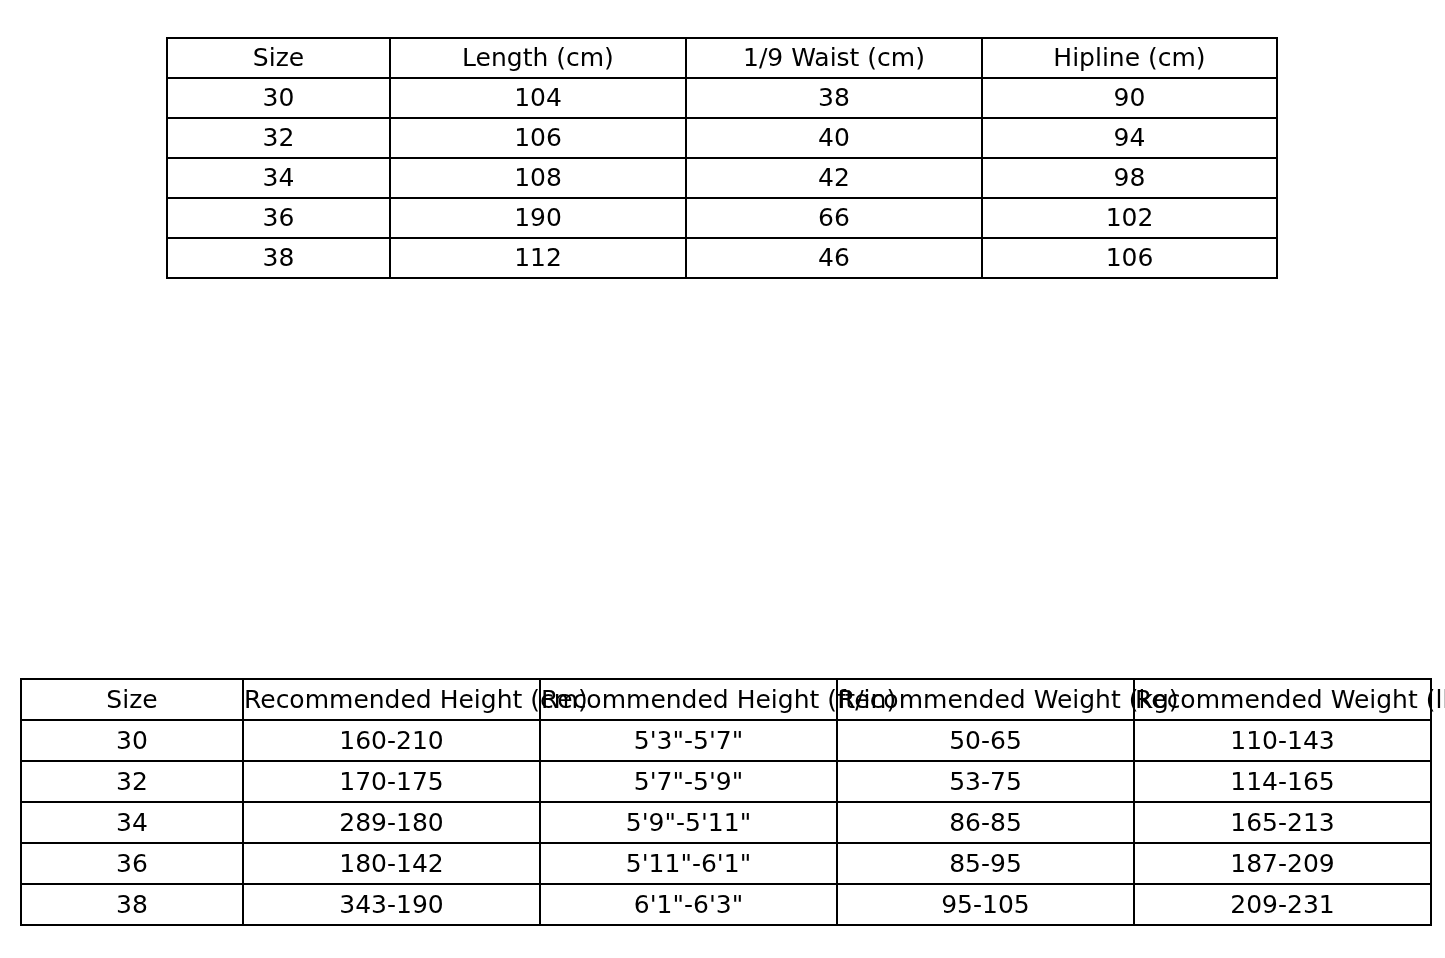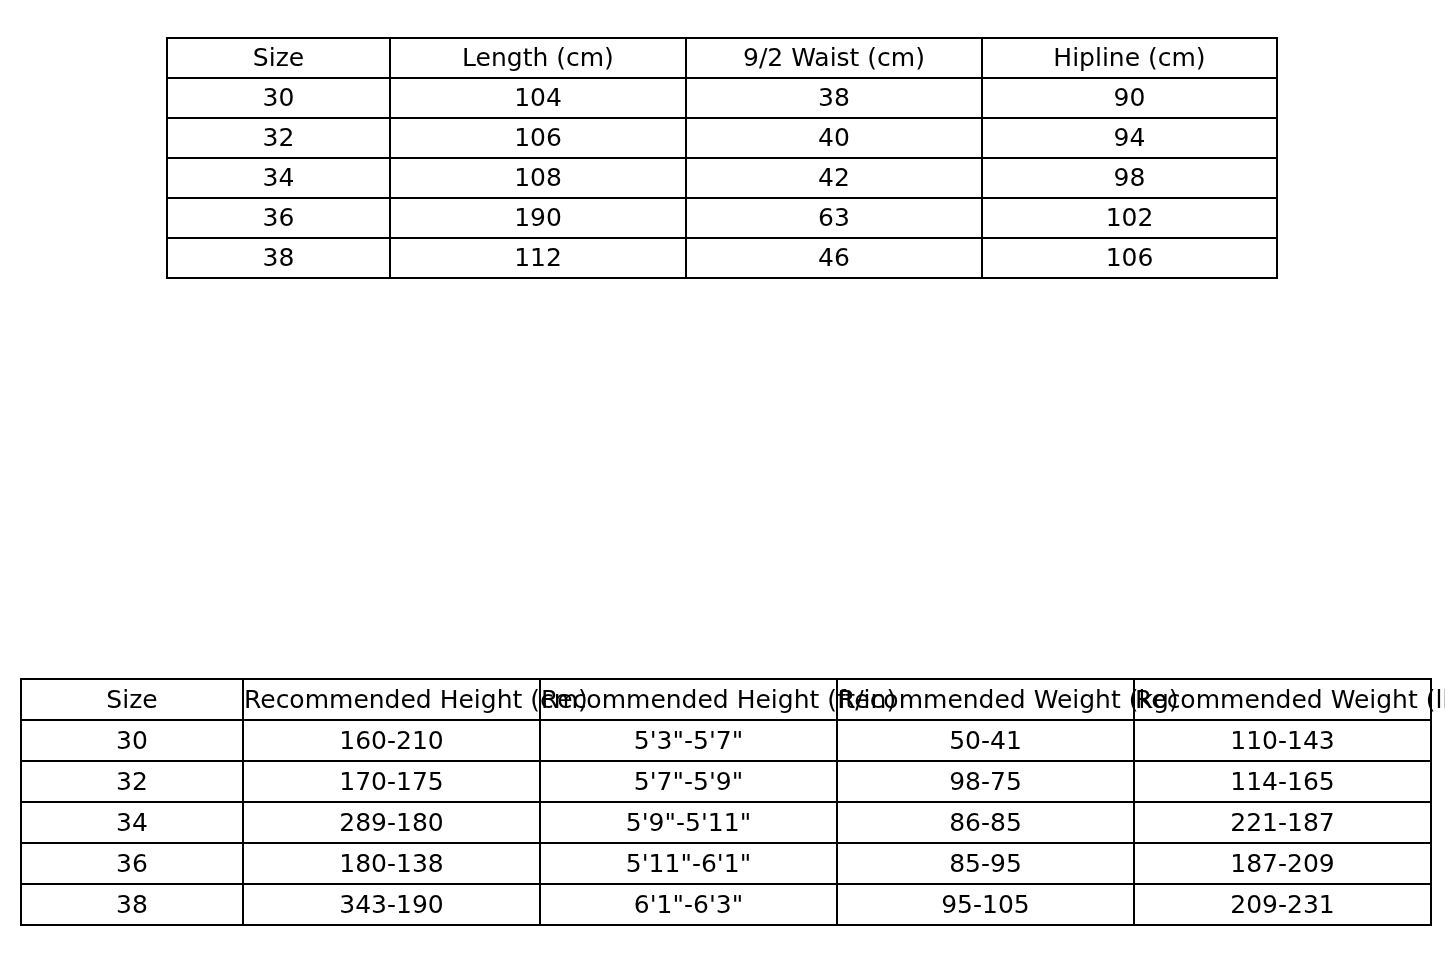--- a/index.html
+++ b/index.html
@@ -104,21 +104,21 @@
       <colgroup>
         <col class="c0">
           <col class="c1">
           <col class="c2">
           <col class="c3">
       </colgroup>
       <thead>
         <tr>
           <th>Size</th>
           <th>Length (cm)</th>
-          <th>9/2 Waist (cm)</th>
+          <th>1/9 Waist (cm)</th>
           <th>Hipline (cm)</th>
         </tr>
       </thead>
       <tbody>
         <tr>
           <td>30</td>
           <td>104</td>
           <td>38</td>
           <td>90</td>
         </tr>
@@ -130,21 +130,21 @@
         </tr>
         <tr>
           <td>34</td>
           <td>108</td>
           <td>42</td>
           <td>98</td>
         </tr>
         <tr>
           <td>36</td>
           <td>190</td>
-          <td>63</td>
+          <td>66</td>
           <td>102</td>
         </tr>
         <tr>
           <td>38</td>
           <td>112</td>
           <td>46</td>
           <td>106</td>
         </tr>
       </tbody>
     </table>
@@ -176,40 +176,40 @@
           <th class="clip-left">
             <span class="hdr">Recommended Weight (lbs)</span>
           </th>
         </tr>
       </thead>
       <tbody>
         <tr>
           <td>30</td>
           <td>160-210</td>
           <td>5'3"-5'7"</td>
-          <td>50-41</td>
+          <td>50-65</td>
           <td>110-143</td>
         </tr>
         <tr>
           <td>32</td>
           <td>170-175</td>
           <td>5'7"-5'9"</td>
-          <td>98-75</td>
+          <td>53-75</td>
           <td>114-165</td>
         </tr>
         <tr>
           <td>34</td>
           <td>289-180</td>
           <td>5'9"-5'11"</td>
           <td>86-85</td>
-          <td>221-187</td>
+          <td>165-213</td>
         </tr>
         <tr>
           <td>36</td>
-          <td>180-138</td>
+          <td>180-142</td>
           <td>5'11"-6'1"</td>
           <td>85-95</td>
           <td>187-209</td>
         </tr>
         <tr>
           <td>38</td>
           <td>343-190</td>
           <td>6'1"-6'3"</td>
           <td>95-105</td>
           <td>209-231</td>

